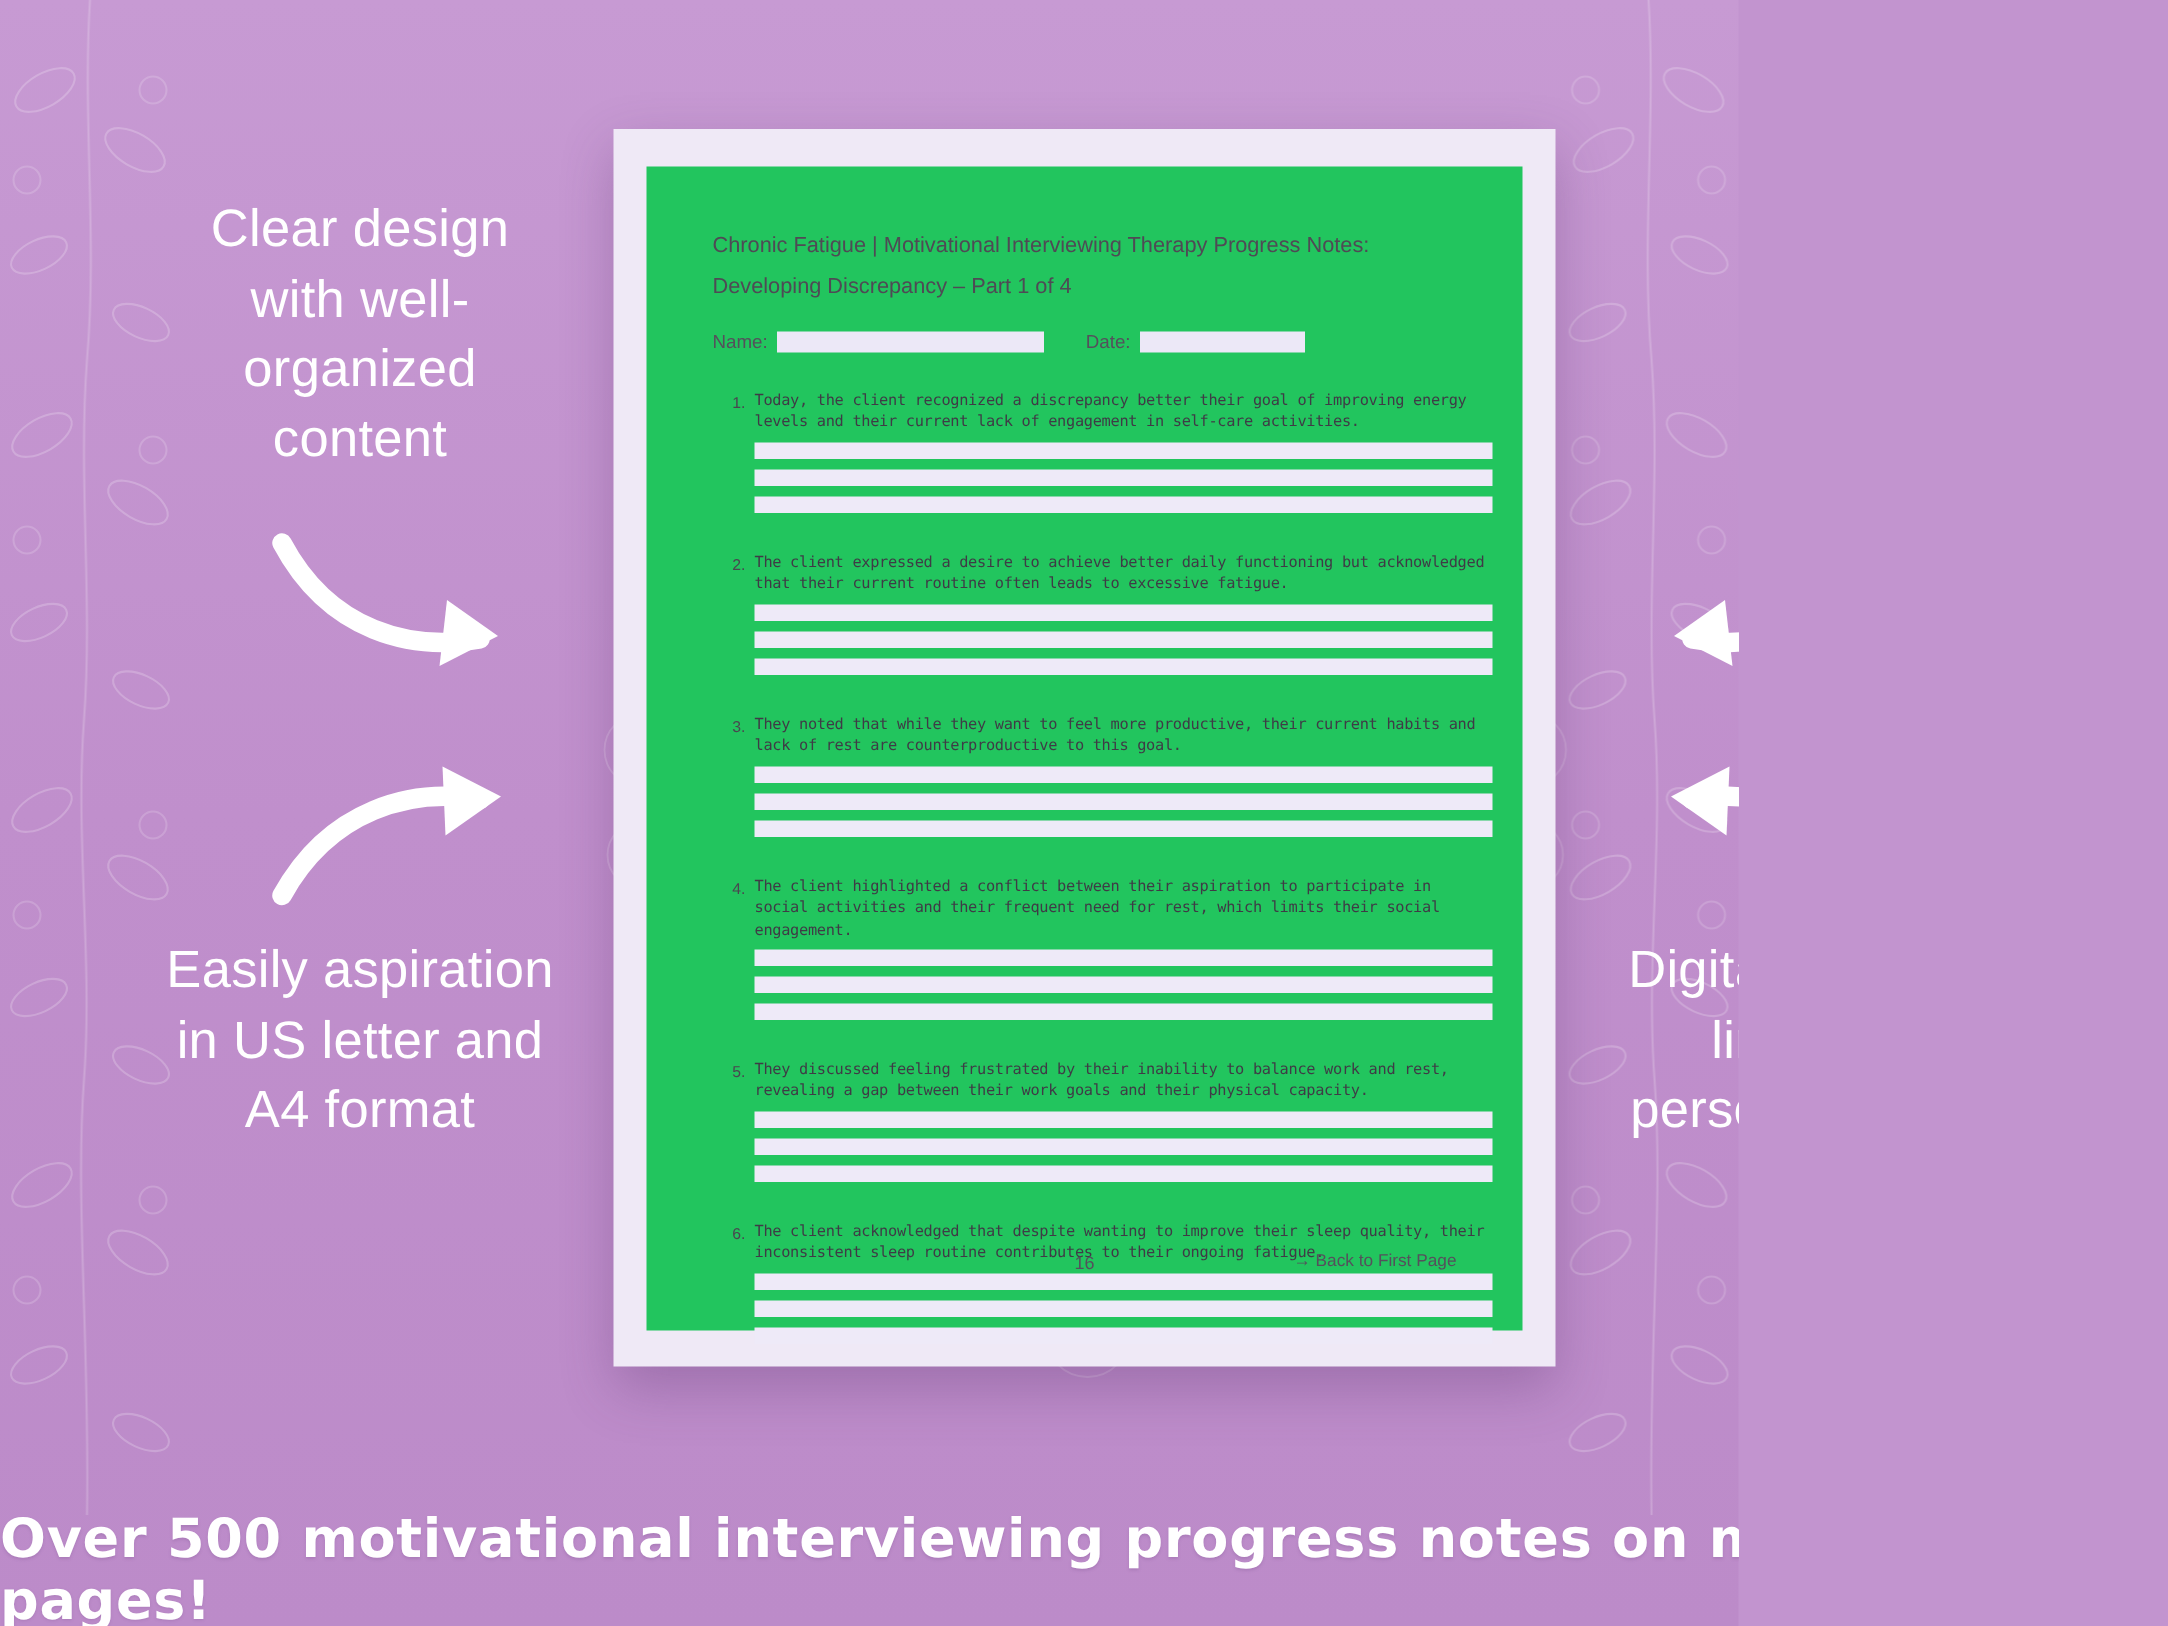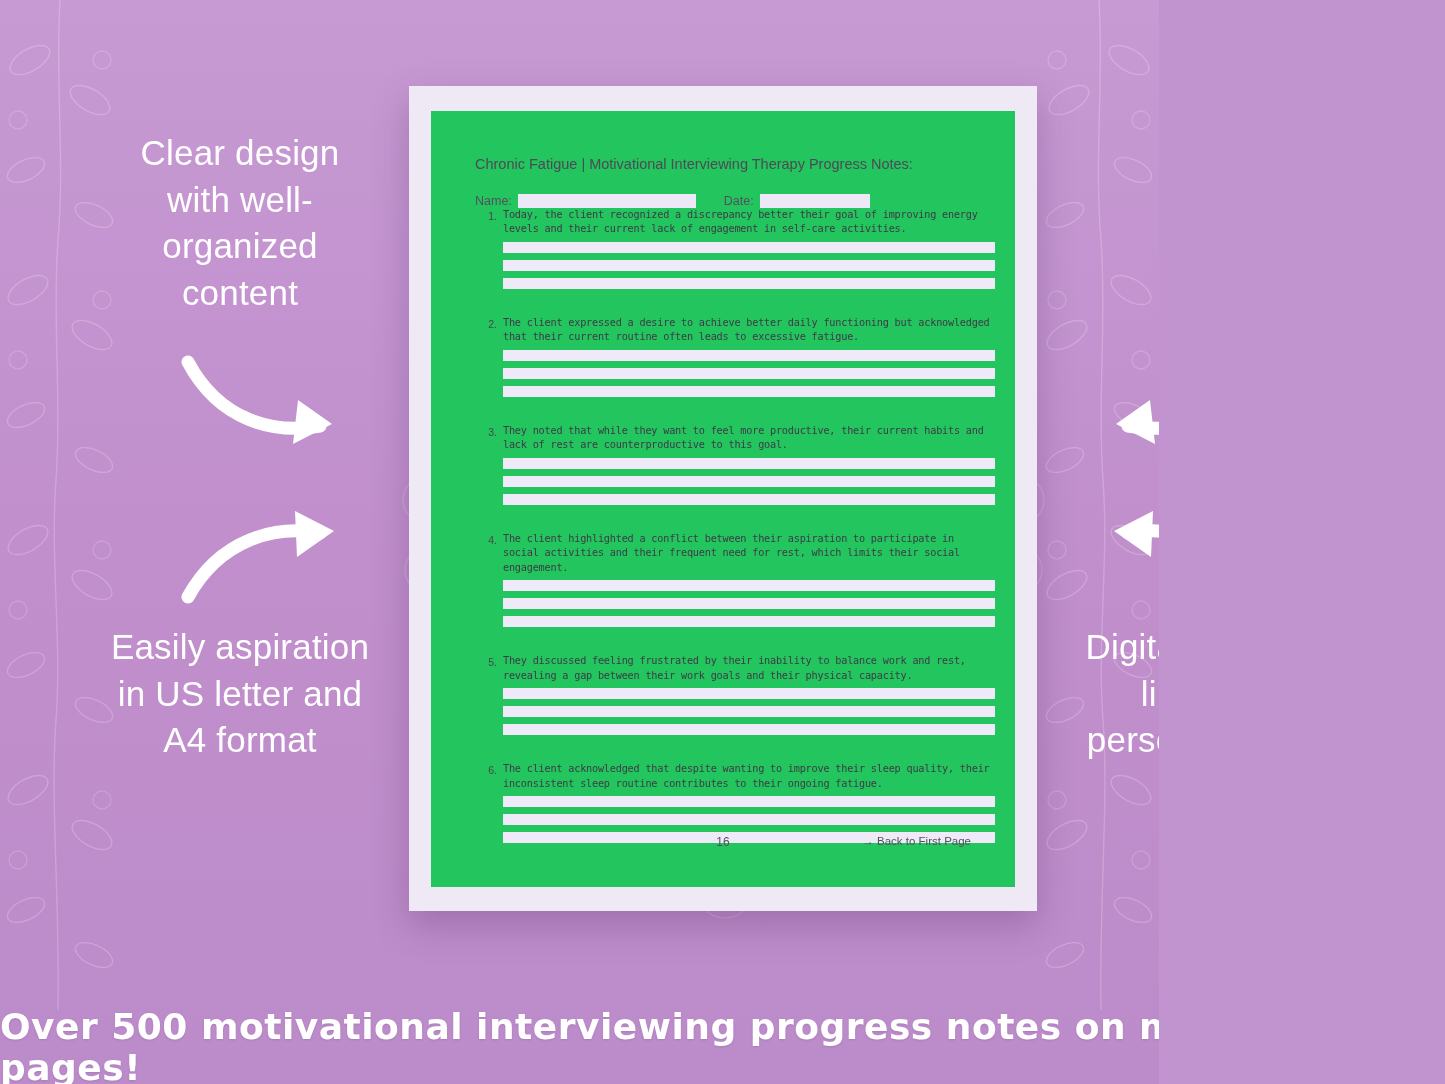--- a/index.html
+++ b/index.html
@@ -102,20 +102,21 @@
   .doc-title {
     color: #4f4a55;
     font-size: 14.5px;
     line-height: 1.85;
     margin-bottom: 16px;
     font-family: "Liberation Sans", sans-serif;
   }
   .name-date-row {
     display: flex;
     align-items: center;
+    margin-bottom: 26px;
   }
   .field-label {
     color: #55505c;
     font-size: 12.5px;
     margin-right: 6px;
   }
   .field-blank {
     background: #ece8f7;
     height: 14px;
   }
@@ -302,20 +303,21 @@
   <svg class="arrow" style="left:1098px; top:505px; width:170px; height:100px;" viewBox="0 0 170 100">
     <path d="M162 92 C130 34 75 20 30 28" fill="none" stroke="#ffffff" stroke-width="13" stroke-linecap="round"></path>
     <path d="M55 6 L16 26 L53 52 Z" fill="#ffffff"></path>
   </svg>
 
   <div class="doc-outer">
     <div class="doc-page">
       <div class="doc-inner">
         <div class="doc-title">
           <div>Chronic Fatigue | Motivational Interviewing Therapy Progress Notes:</div>
+          <div>Developing Discrepancy – Part 1 of 4</div>
         </div>
 
         <div class="name-date-row">
           <span class="field-label">Name:</span>
           <span class="field-blank name"></span>
           <span class="spacer-gap"></span>
           <span class="field-label">Date:</span>
           <span class="field-blank date"></span>
         </div>
 

